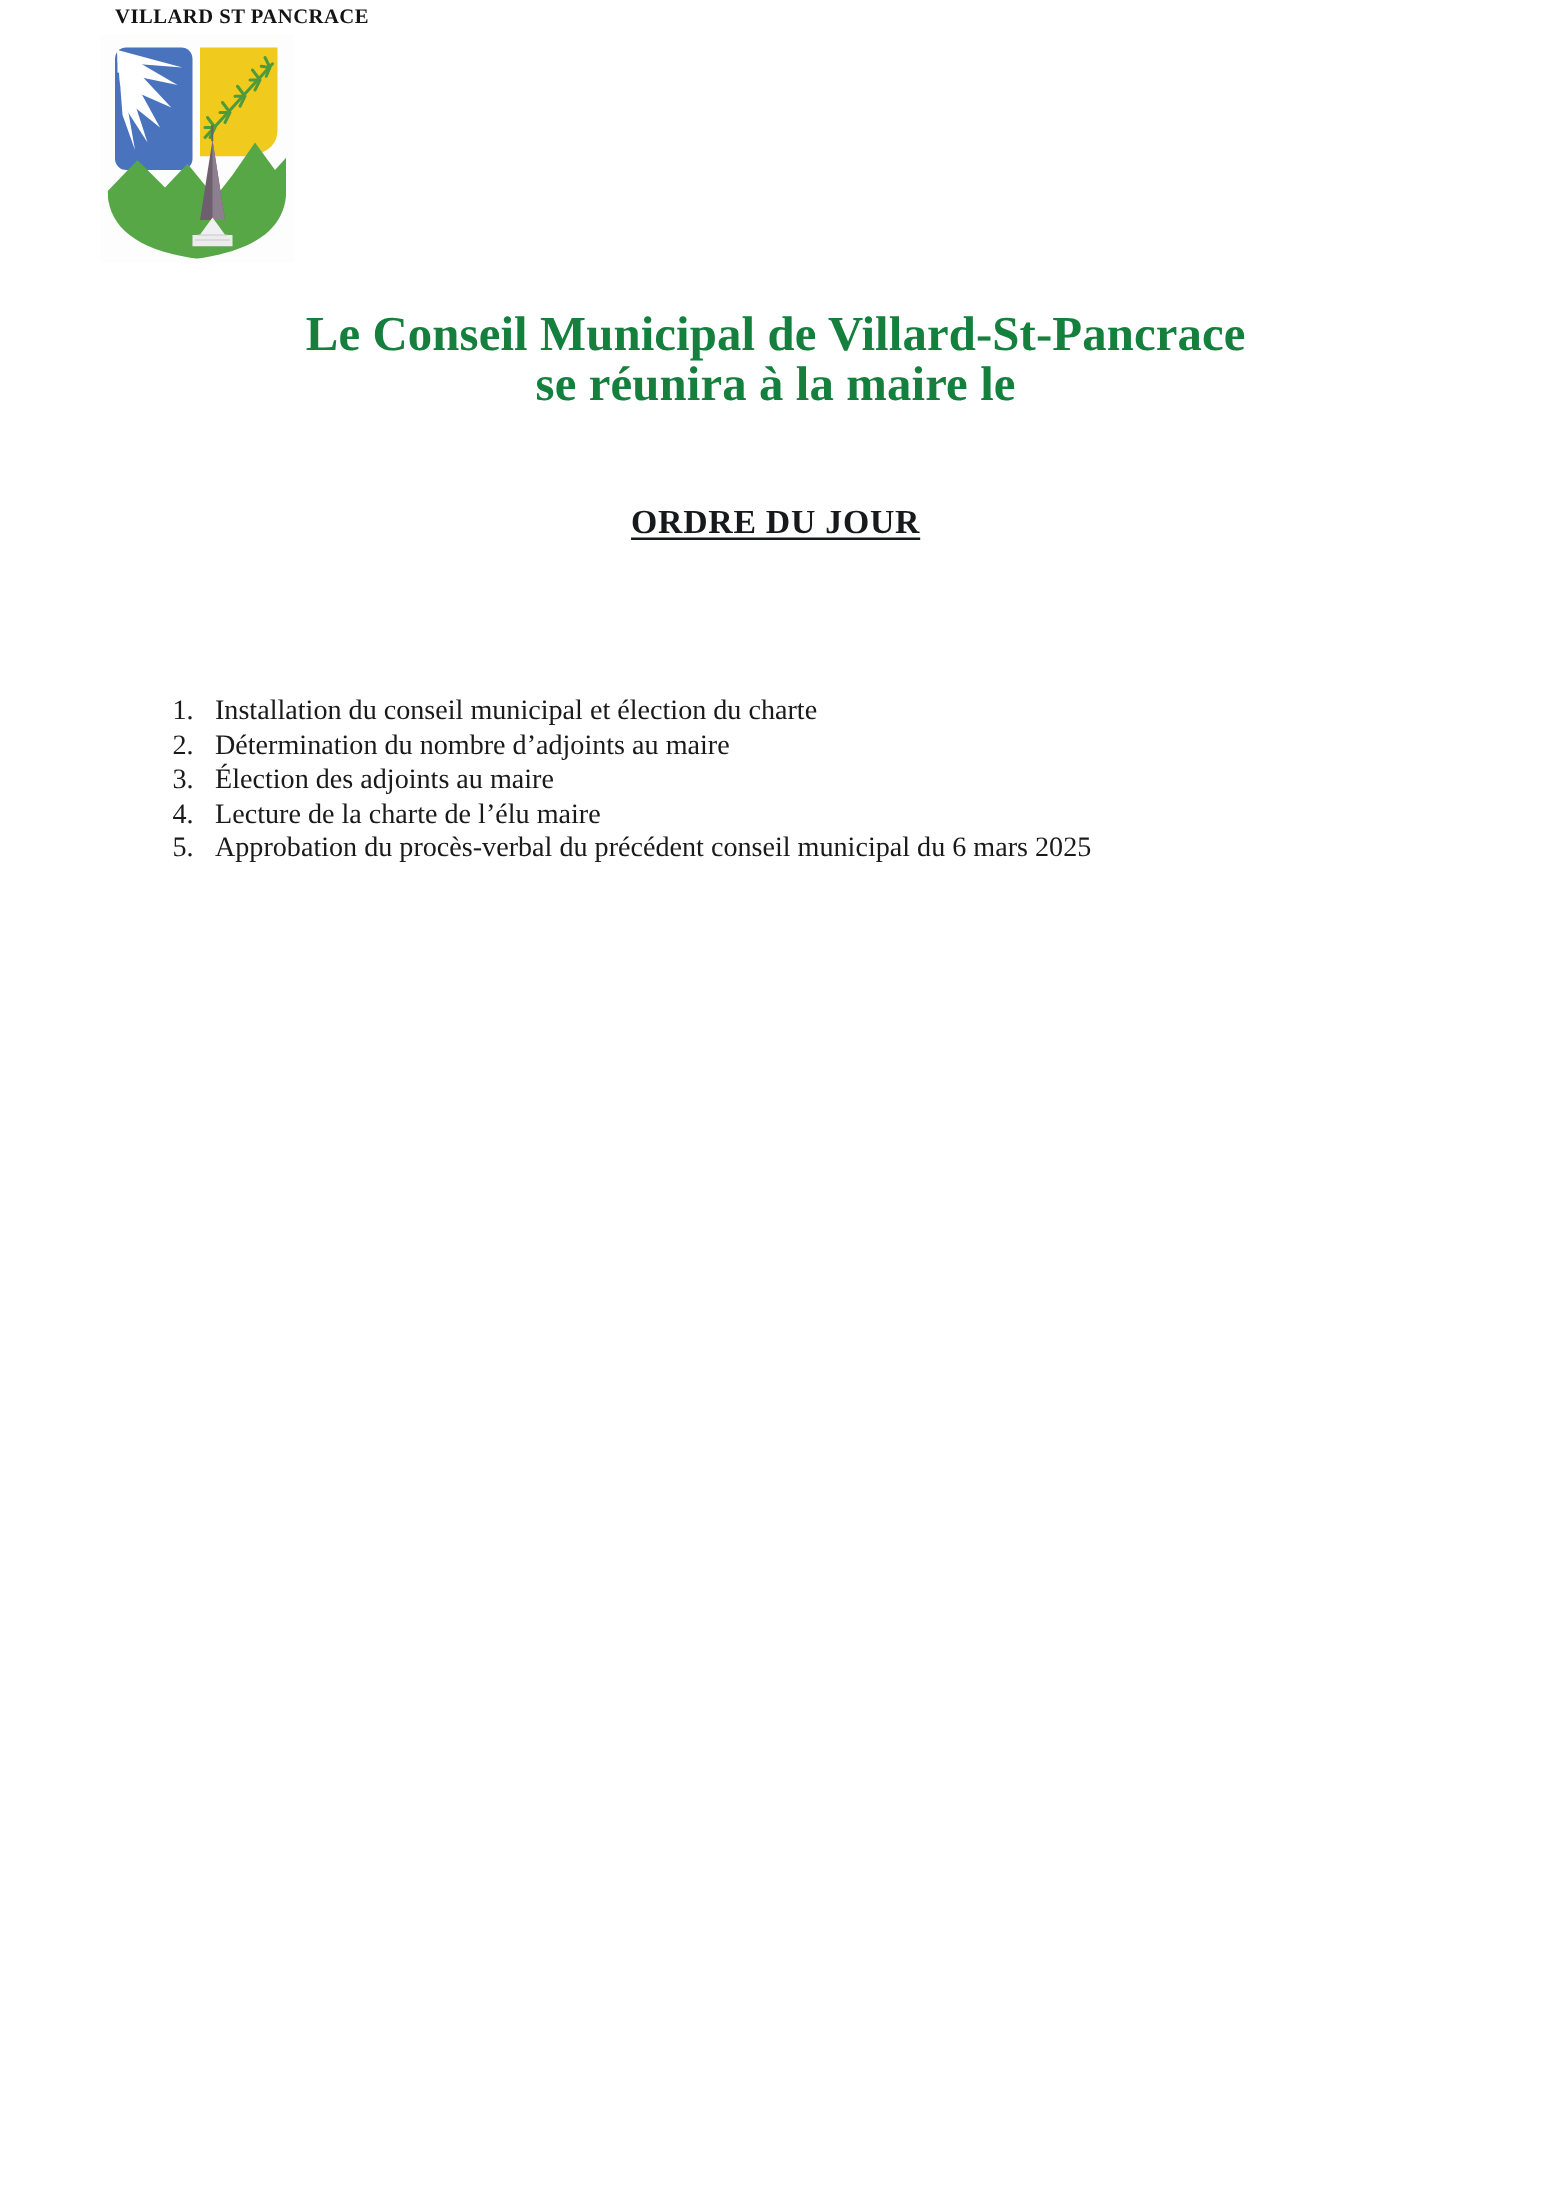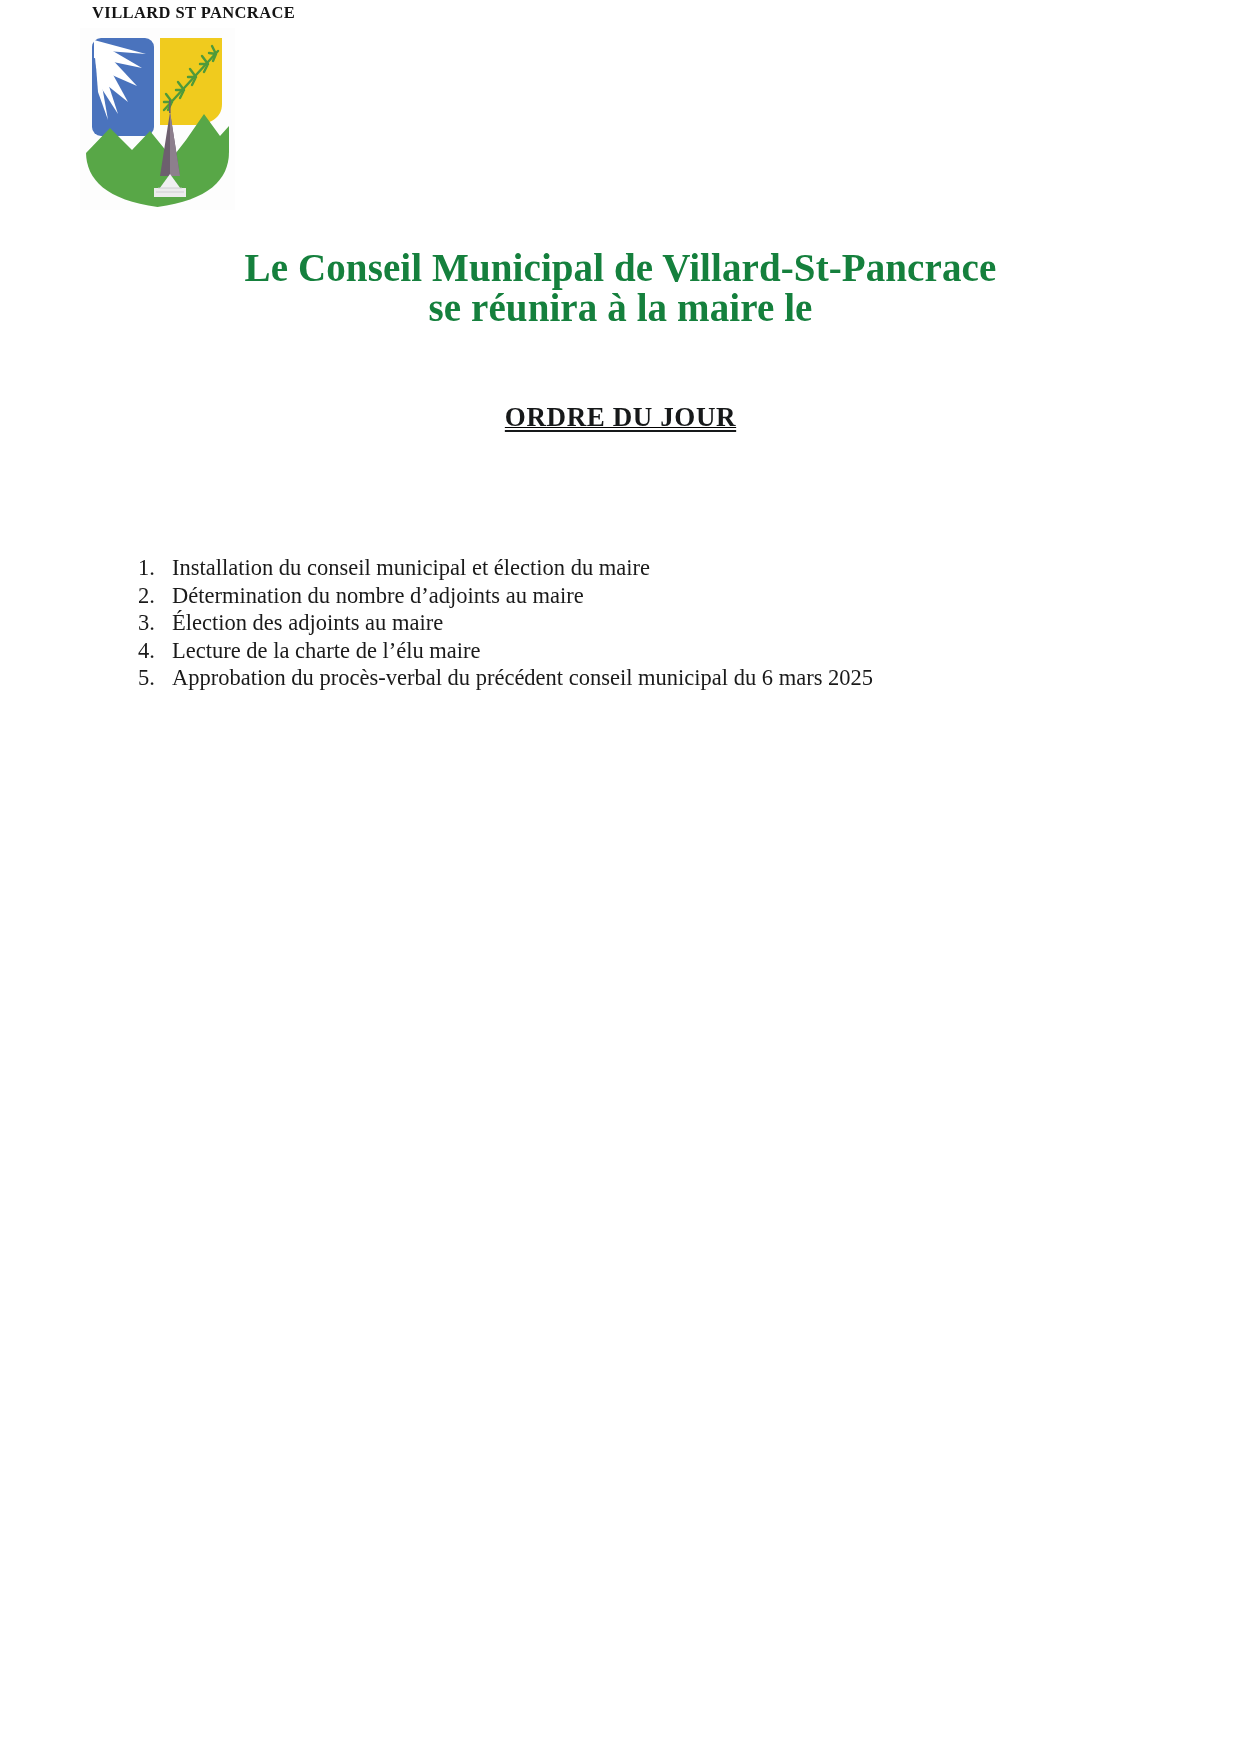--- a/index.html
+++ b/index.html
@@ -67,21 +67,20 @@
     white-space: nowrap;
   }
 
   
   .agenda-heading {
     position: absolute;
     left: 0;
     right: 0;
     top: 400px;
     text-align: center;
-    text-decoration: underline;
   }
   .agenda-heading span {
     font-family: "Liberation Serif", "DejaVu Serif", serif;
     font-weight: bold;
     font-size: 27px;
     line-height: 34px;
     color: #17191a;
     text-decoration: underline;
     text-underline-offset: 4px;
     letter-spacing: 0.6px;
@@ -184,21 +183,21 @@
     <div class="title-line">se réunira à la maire le</div>
   </div>
 
   <div class="agenda-heading">
     <span>ORDRE DU JOUR</span>
   </div>
 
   <ol class="agenda-list" id="agenda-list">
       <li class="agenda-item">
         <span class="agenda-num">1.</span>
-        <span class="agenda-text">Installation du conseil municipal et élection du maire</span>
+        <span class="agenda-text">Installation du conseil municipal et élection du charte</span>
       </li>
       <li class="agenda-item">
         <span class="agenda-num">2.</span>
         <span class="agenda-text">Détermination du nombre d’adjoints au maire</span>
       </li>
       <li class="agenda-item">
         <span class="agenda-num">3.</span>
         <span class="agenda-text">Élection des adjoints au maire</span>
       </li>
       <li class="agenda-item">

